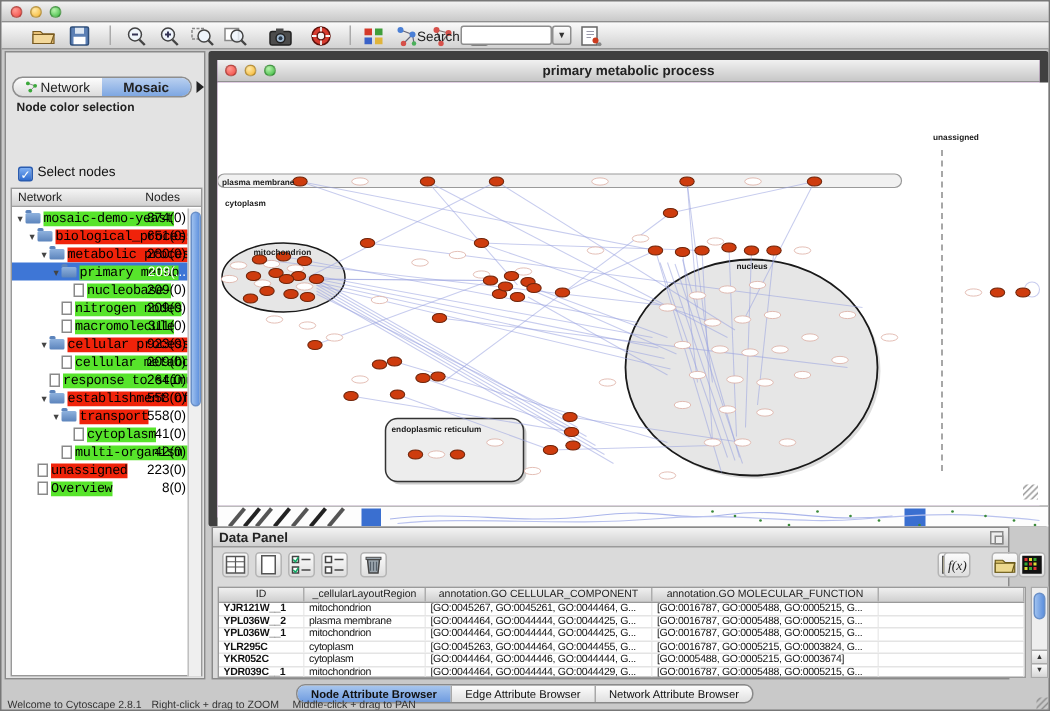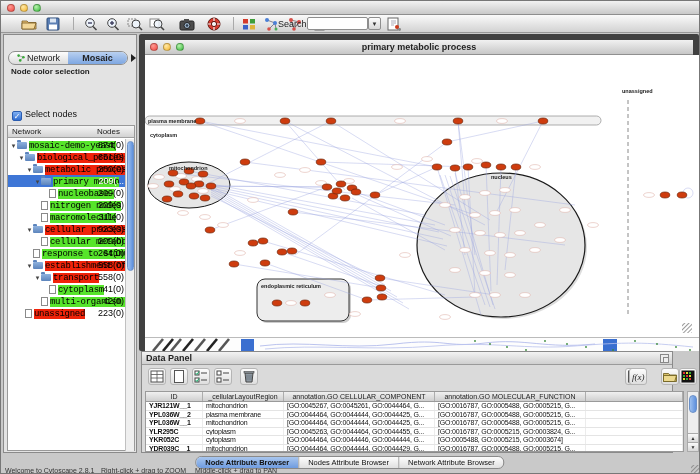--- a/index.html
+++ b/index.html
@@ -269,20 +269,21 @@
           <div class="trow" style="padding-left: 26px;"><span class="arr"></span><span class="file-ico"></span><span class="chip green">nitrogen nodes</span><span class="tnum">209(0)</span></div>
           <div class="trow" style="padding-left: 26px;"><span class="arr"></span><span class="file-ico"></span><span class="chip green">macromolecule</span><span class="tnum">311(0)</span></div>
           <div class="trow" style="padding-left: 18px;"><span class="arr">▾</span><span class="fold-ico"></span><span class="chip red">cellular process</span><span class="tnum">923(0)</span></div>
           <div class="trow" style="padding-left: 26px;"><span class="arr"></span><span class="file-ico"></span><span class="chip green">cellular metabol</span><span class="tnum">209(0)</span></div>
           <div class="trow" style="padding-left: 18px;"><span class="arr"></span><span class="file-ico"></span><span class="chip green">response to stimul</span><span class="tnum">264(0)</span></div>
           <div class="trow" style="padding-left: 18px;"><span class="arr">▾</span><span class="fold-ico"></span><span class="chip red">establishment of lo</span><span class="tnum">558(0)</span></div>
           <div class="trow" style="padding-left: 26px;"><span class="arr">▾</span><span class="fold-ico"></span><span class="chip red">transport</span><span class="tnum">558(0)</span></div>
           <div class="trow" style="padding-left: 34px;"><span class="arr"></span><span class="file-ico"></span><span class="chip green">cytoplasm</span><span class="tnum">41(0)</span></div>
           <div class="trow" style="padding-left: 26px;"><span class="arr"></span><span class="file-ico"></span><span class="chip green">multi-organism pro</span><span class="tnum">42(0)</span></div>
           <div class="trow" style="padding-left: 10px;"><span class="arr"></span><span class="file-ico"></span><span class="chip red">unassigned</span><span class="tnum">223(0)</span></div>
+          <div class="trow" style="padding-left: 10px;"><span class="arr"></span><span class="file-ico"></span><span class="chip green">Overview</span><span class="tnum">8(0)</span></div>
         </div>
       <div id="tree-scroll">
           <div id="tree-thumb"></div>
         </div>
     </div>
   </div>
 
   <div id="netwin" class="abs">
     <div id="netwin-title">
       <span class="tl red"></span>
@@ -613,21 +614,21 @@
       </div>
     <div id="dp-scroll">
       <div id="dp-thumb"></div>
       <div class="dp-arrow" style="top:41px">▲</div>
       <div class="dp-arrow" style="top:50px">▼</div>
     </div>
   </div>
 
   <div id="browser-tabs" class="abs">
       <div class="btab sel">Node Attribute Browser</div>
-      <div class="btab">Nodes Attribute Browser</div>
+      <div class="btab">Edge Attribute Browser</div>
       <div class="btab">Network Attribute Browser</div>
     </div>
   <div id="statusbar" class="abs">
     <span style="left:4px">Welcome to Cytoscape 2.8.1</span>
     <span style="left:100px">Right-click + drag to ZOOM</span>
     <span style="left:194px">Middle-click + drag to PAN</span>
   </div>
   <div id="win-grip" class="abs"></div>
 </div>
 

